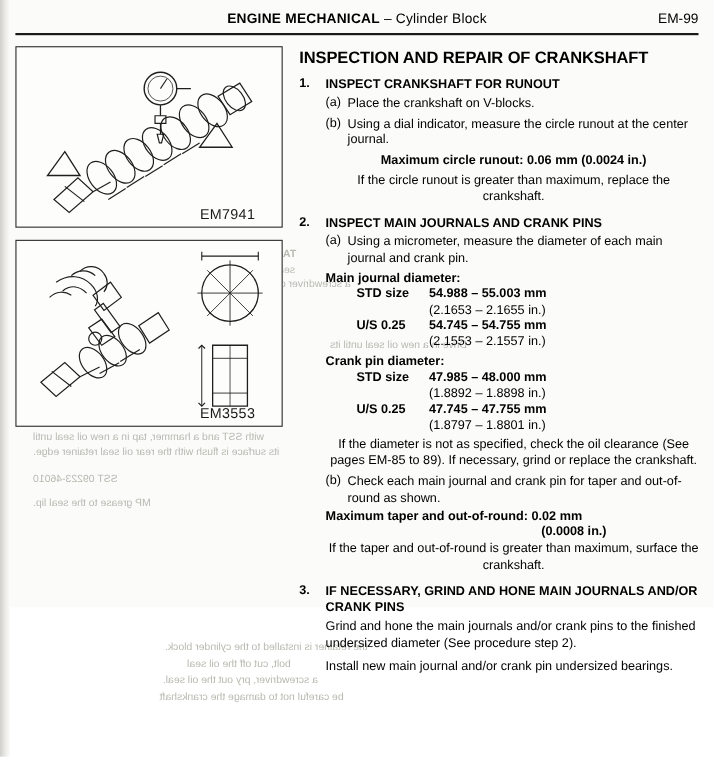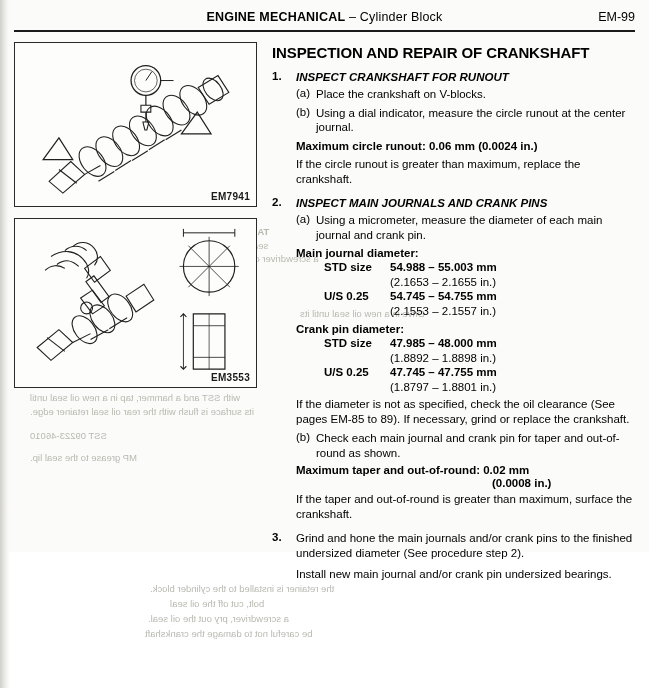--- a/index.html
+++ b/index.html
@@ -68,24 +68,24 @@
   .figure {
     position: relative;
     border: 1.5px solid #2a2a2a;
     background: #fdfdfb;
     box-sizing: border-box;
   }
   .figure.fig1 { height: 165px; margin-bottom: 11px; }
   .figure.fig2 { height: 170px; }
   .fig-code {
     position: absolute;
-    right: 6px;
+    right: 24px;
     bottom: 4px;
-    font-size: 10px;
-    font-weight: bold;
+    font-size: 13px;
+    font-weight: normal;
     letter-spacing: 0.3px;
     color: #1a1a1a;
   }
   .fig-svg {
     position: absolute;
     left: 0; top: 0;
     width: 100%;
     height: 100%;
   }
   
@@ -122,21 +122,20 @@
     top: 0;
     width: 16px;
     font-size: 11.5px;
     font-weight: bold;
   }
   .step-head {
     margin-left: 24px;
     font-size: 11.5px;
     font-weight: bold;
     line-height: 14px;
-    font-style: italic;
   }
   .step-body {
     margin-left: 24px;
     margin-top: 3px;
   }
   .sub {
     position: relative;
     margin-bottom: 4px;
   }
   .sub-label {
@@ -148,20 +147,21 @@
   }
   .sub-text {
     margin-left: 20px;
     font-size: 11.5px;
     line-height: 14.5px;
   }
   .para {
     font-size: 11.5px;
     line-height: 14.5px;
     margin-bottom: 4px;
+    text-align: center;
   }
   .para.bold { font-weight: bold; }
   .spec-line {
     font-size: 11.5px;
     font-weight: bold;
     margin-top: 5px;
     margin-bottom: 1px;
   }
   .spec-table {
     margin-left: 28px;
@@ -400,20 +400,21 @@
         </div>
 
         <div class="maxline">Maximum taper and out-of-round:   0.02 mm</div>
         <div class="maxline-sub">(0.0008 in.)</div>
         <div class="para">If the taper and out-of-round is greater than maximum, surface the crankshaft.</div>
       </div>
     </div>
 
     <div class="step" style="margin-top:10px;">
       <div class="step-num">3.</div>
+      <div class="step-head">IF NECESSARY, GRIND AND HONE MAIN JOURNALS AND/OR CRANK PINS</div>
       <div class="step3-body">
         <div class="tail-para">Grind and hone the main journals and/or crank pins to the finished undersized diameter (See procedure step 2).</div>
         <div class="tail-para">Install new main journal and/or crank pin undersized bearings.</div>
       </div>
     </div>
 
   </div>
 </div>
 
 </body></html>

